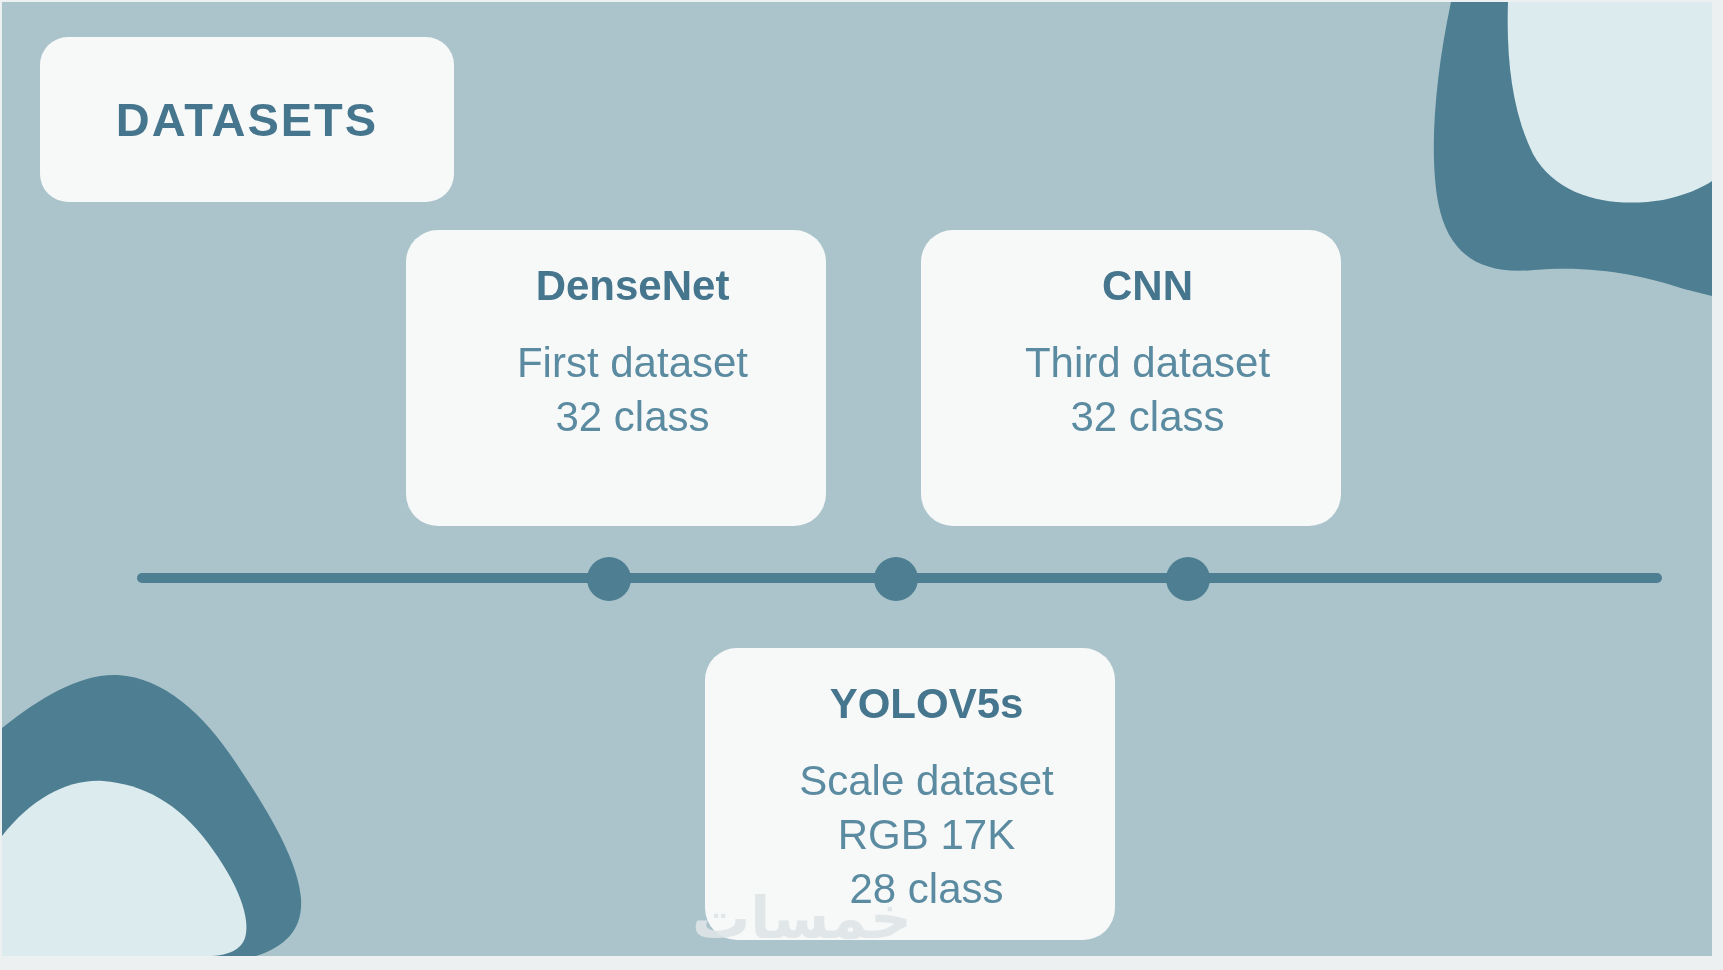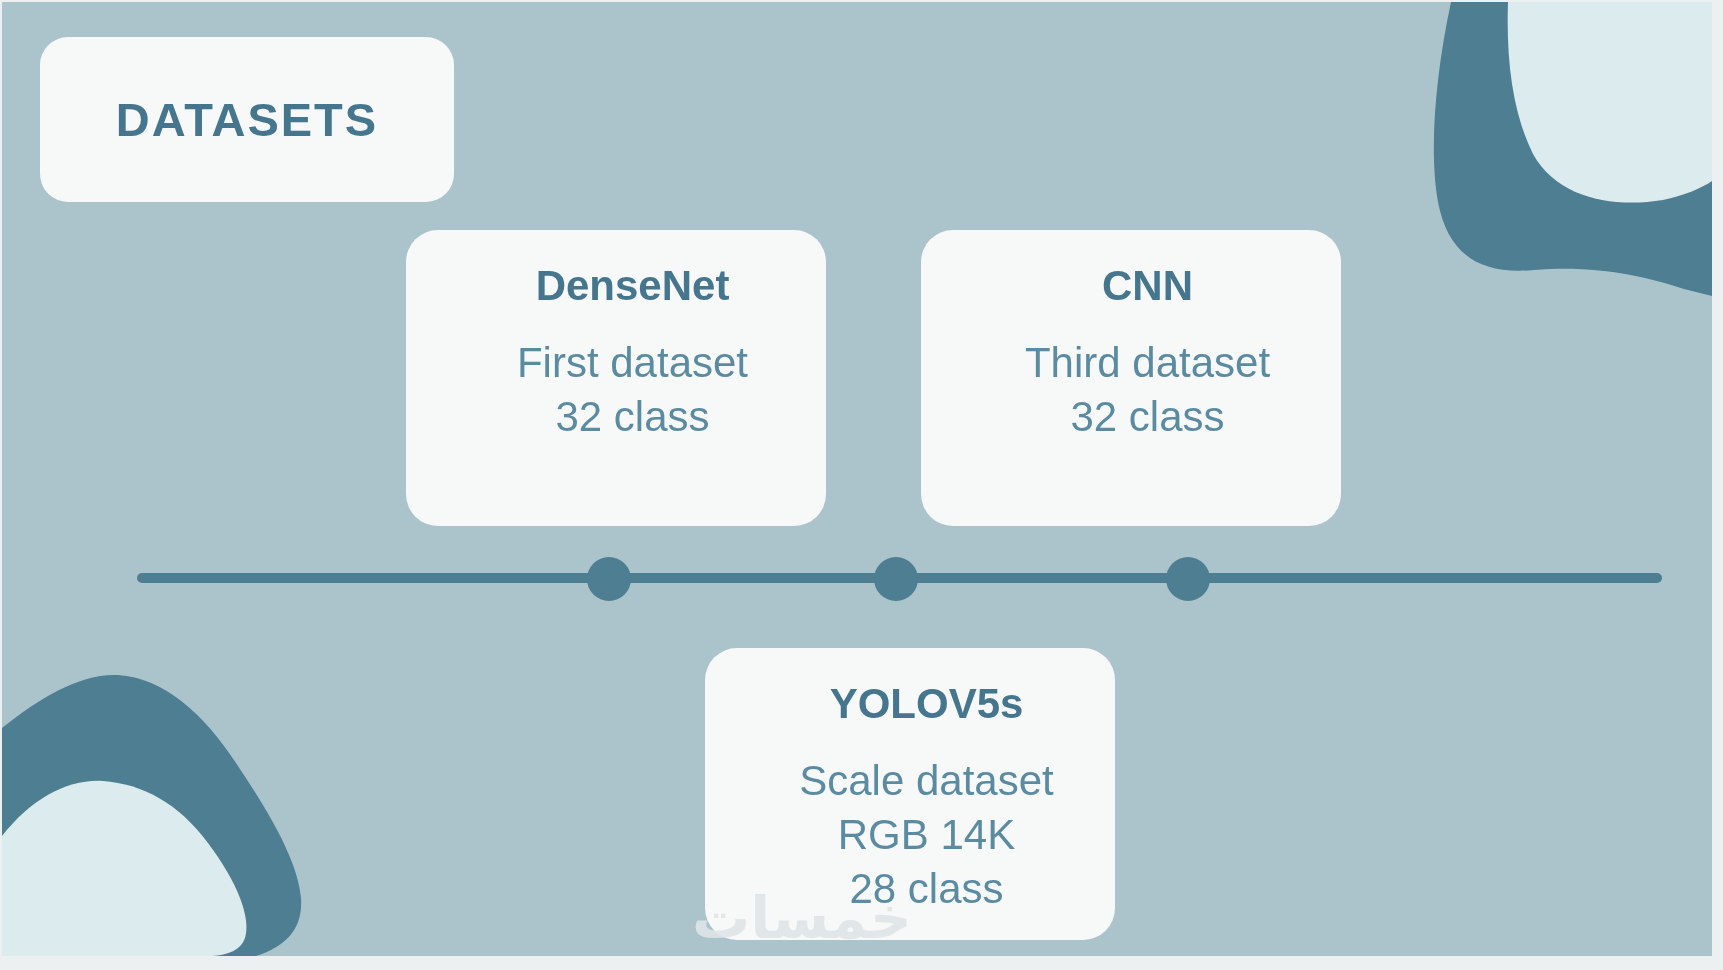--- a/index.html
+++ b/index.html
@@ -106,21 +106,21 @@
     <div class="card-body">
       <div>Third dataset</div>
       <div>32 class</div>
     </div>
   </div>
 
   <div class="card info-card card-yolov5s">
     <div class="card-title">YOLOV5s</div>
     <div class="card-body">
       <div>Scale dataset</div>
-      <div>RGB 14K</div>
+      <div>RGB 17K</div>
       <div>28 class</div>
     </div>
   </div>
 
   <div class="timeline-line"></div>
   <div class="timeline-dot dot-1"></div>
   <div class="timeline-dot dot-2"></div>
   <div class="timeline-dot dot-3"></div>
 
   <div class="watermark">خمسات</div>

